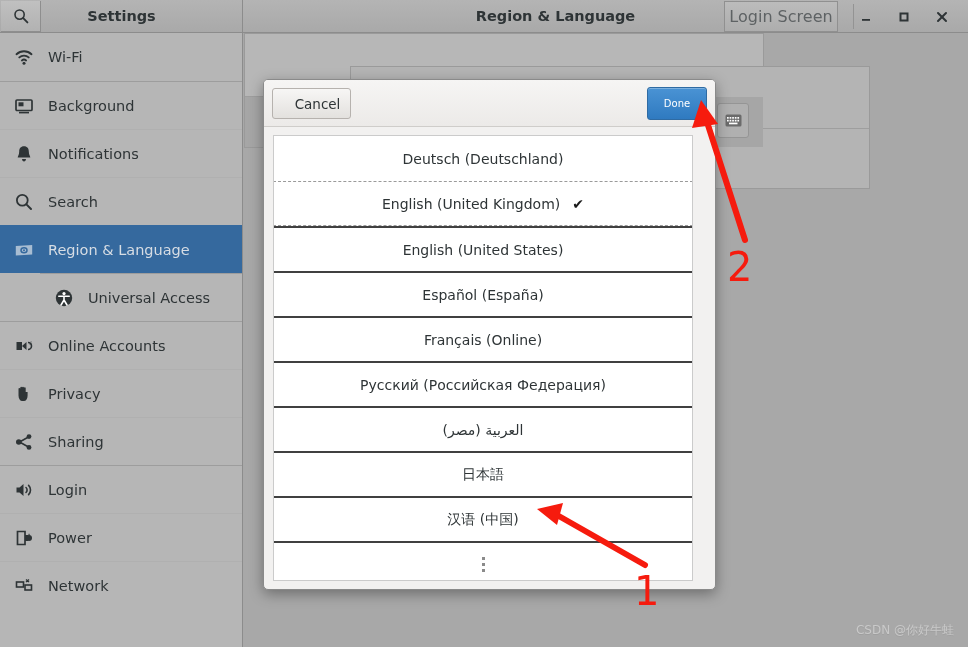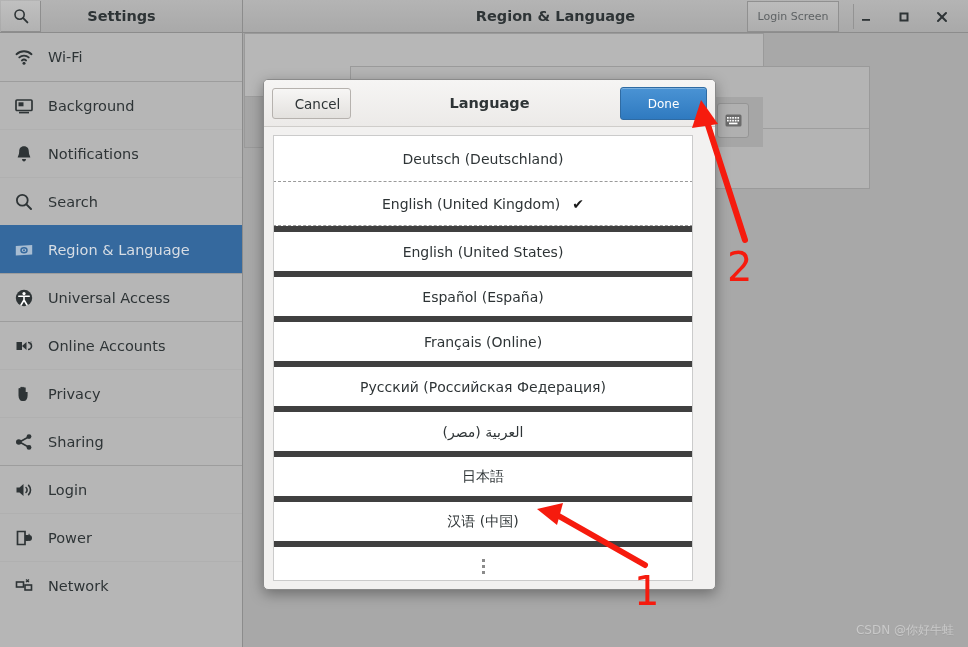--- a/index.html
+++ b/index.html
@@ -49,26 +49,26 @@
     display: flex; align-items: center;
     position: relative;
   }
   .tb-right-title {
     position: absolute; left: 0; right: 0; top: 0; bottom: 0;
     display: flex; align-items: center; justify-content: center;
     font-size: 14.5px; font-weight: bold; color: #2e3436;
     padding-right: 100px;
   }
   .login-screen-btn {
-    position: absolute; left: 504px; top: 1px;
-    width: 92px; height: 31px;
+    position: absolute; left: 481px; top: 1px;
+    width: 114px; height: 31px;
     background: linear-gradient(to bottom, #bcbcbc, #adadad);
     border: 1px solid #909090;
     display: flex; align-items: center; justify-content: center;
-    font-size: 11px; color: #5e6264;
+    font-size: 16px; color: #5e6264;
   }
   .winctl {
     position: absolute; top: 0; height: 33px;
     display: flex; align-items: center; justify-content: center;
     width: 36px;
   }
   .winctl svg { display: block; }
   .wc-min { right: 84px; }
   .wc-max { right: 46px; }
   .wc-close { right: 8px; }
@@ -100,21 +100,21 @@
     margin-right: 12px;
     flex: 0 0 24px;
   }
   .sb-item .ic svg { display:block; }
   .sb-item.group-start { border-top: 1px solid #9d9d9d; }
   .sb-item.selected {
     background: #35699e;
     color: #d7dde4;
     border-top-color: #35699e;
   }
-  .sb-item.selected + .sb-item { border-top-color: #9d9d9d; }
+  .sb-item.selected + .sb-item { border-top-color: #9d9d9d; margin-left: 40px; }
 
   
   .content {
     position: absolute; left: 244px; top: 33px;
     width: 724px; height: 614px;
     background: #a8a8a8;
     overflow: hidden;
   }
   .card {
     position: absolute;
@@ -176,43 +176,43 @@
     position: absolute; left: 8px; top: 8px;
     width: 79px; height: 31px;
     background: linear-gradient(to bottom, #f7f6f5, #e3e1de);
     border: 1px solid #b6b2ae;
     border-radius: 3px;
     display: flex; align-items: center; justify-content: center;
     font-size: 13.5px; color: #2e3436; padding-left: 12px;
   }
   .btn-done {
     position: absolute; right: 8px; top: 7px;
-    width: 87px; height: 33px;
+    width: 60px; height: 33px;
     background: linear-gradient(to bottom, #4a93d4, #2f7ac0);
     border: 1px solid #2f6ba3;
     border-radius: 3px;
     box-shadow: inset 0 1px 0 rgba(255,255,255,0.28);
     display: flex; align-items: center; justify-content: center;
-    font-size: 12px; color: #ffffff;
+    font-size: 10px; color: #ffffff;
   }
   .dlg-body {
     padding: 8px 22px 9px 9px;
     height: 463px;
   }
   .lang-list {
     background: #ffffff;
     border: 1px solid #cbcbcb;
     height: 100%;
     overflow: hidden;
   }
   .lang-row {
     height: 45px;
     display: flex; align-items: center; justify-content: center;
     font-size: 14px; color: #2e3436;
-    border-top: 6px solid #404040;
+    border-top: 2px solid #404040;
     position: relative;
   }
   .lang-row:first-child { border-top: none; }
   .lang-row.selected {
     border: 1px dashed #9a9a9a;
     border-left: 1px dashed #9a9a9a;
     border-right: 1px dashed #9a9a9a;
     height: 45px;
     margin: 0 -1px;
   }
@@ -471,21 +471,20 @@
             </svg>
           </span>
         </div>
       </div>
     </div>
   </div>
 
   <div class="dialog">
     <div class="dlg-head">
       <div class="btn-cancel">Cancel</div>
-      <div class="dlg-title">Language</div>
       <div class="btn-done">Done</div>
     </div>
     <div class="dlg-body">
       <div class="lang-list">
 
         <div class="lang-row">
           <span>Deutsch (Deutschland)</span>
         </div>
 
         <div class="lang-row selected">

